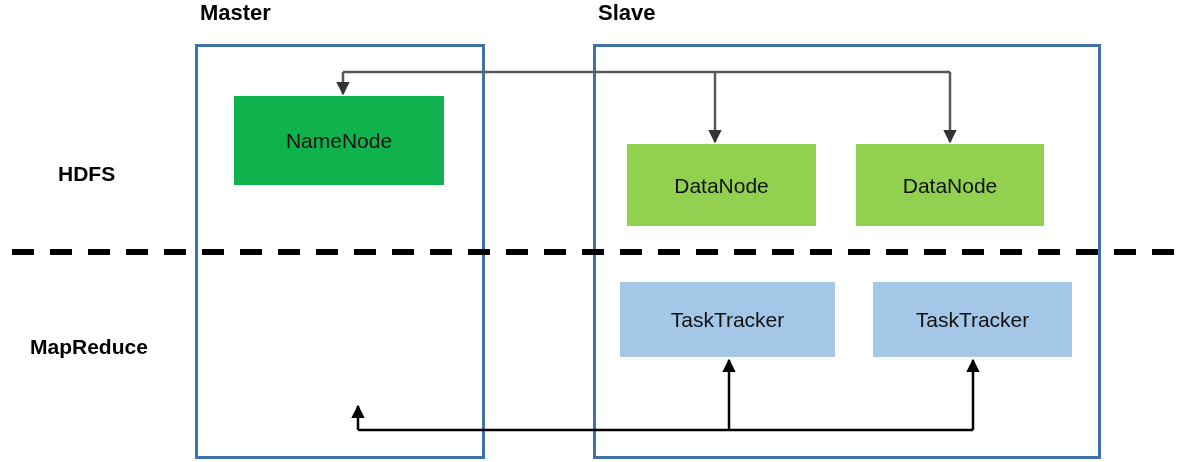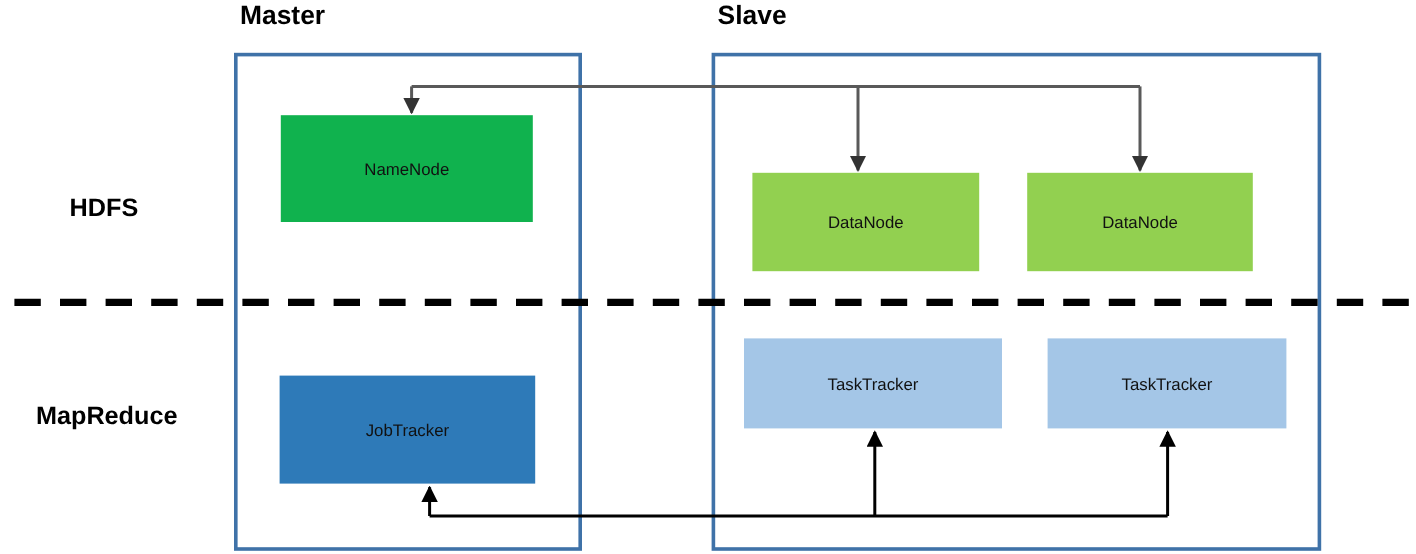--- a/index.html
+++ b/index.html
@@ -39,21 +39,21 @@
     background: transparent;
   }
   .node-box {
     position: absolute;
     box-sizing: border-box;
     display: flex;
     align-items: center;
     justify-content: center;
   }
   .node-label {
-    font-size: 14px;
+    font-size: 21px;
     color: #111111;
     white-space: nowrap;
     line-height: 1;
   }
   #svg-layer {
     position: absolute;
     left: 0;
     top: 0;
     width: 1180px;
     height: 462px;
@@ -79,23 +79,20 @@
   </div>
 
   <div class="node-box" style="left:627px; top:144px; width:189px; height:82px; background:#92d050;">
     <span class="node-label">DataNode</span>
   </div>
 
   <div class="node-box" style="left:856px; top:144px; width:188px; height:82px; background:#92d050;">
     <span class="node-label">DataNode</span>
   </div>
 
-  <div class="node-box" style="left:233px; top:313px; width:213px; height:90px; background:#2e7ab8;">
-    <span class="node-label">JobTracker</span>
-  </div>
 
   <div class="node-box" style="left:620px; top:282px; width:215px; height:75px; background:#a4c6e7;">
     <span class="node-label">TaskTracker</span>
   </div>
 
   <div class="node-box" style="left:873px; top:282px; width:199px; height:75px; background:#a4c6e7;">
     <span class="node-label">TaskTracker</span>
   </div>
 
   <svg id="svg-layer" viewBox="0 0 1180 462">

